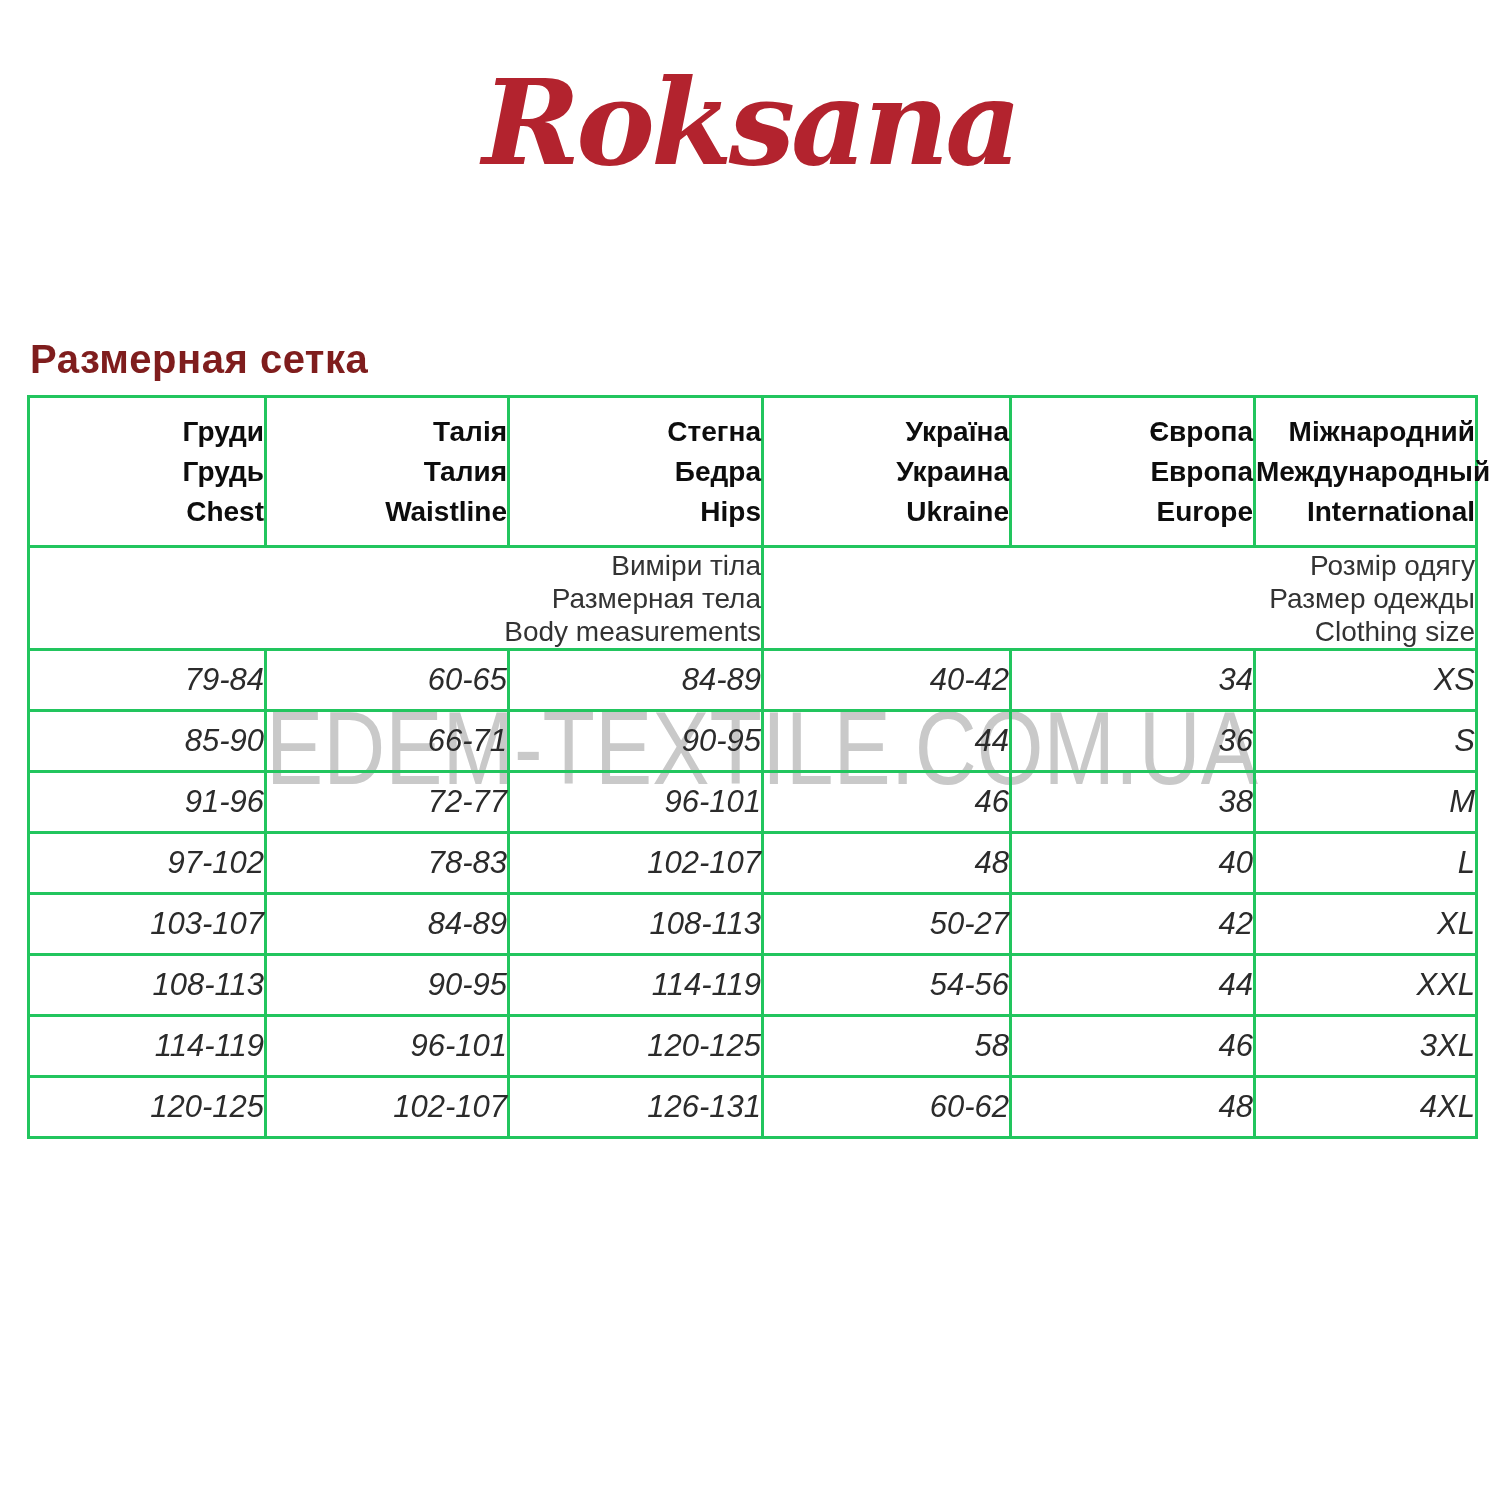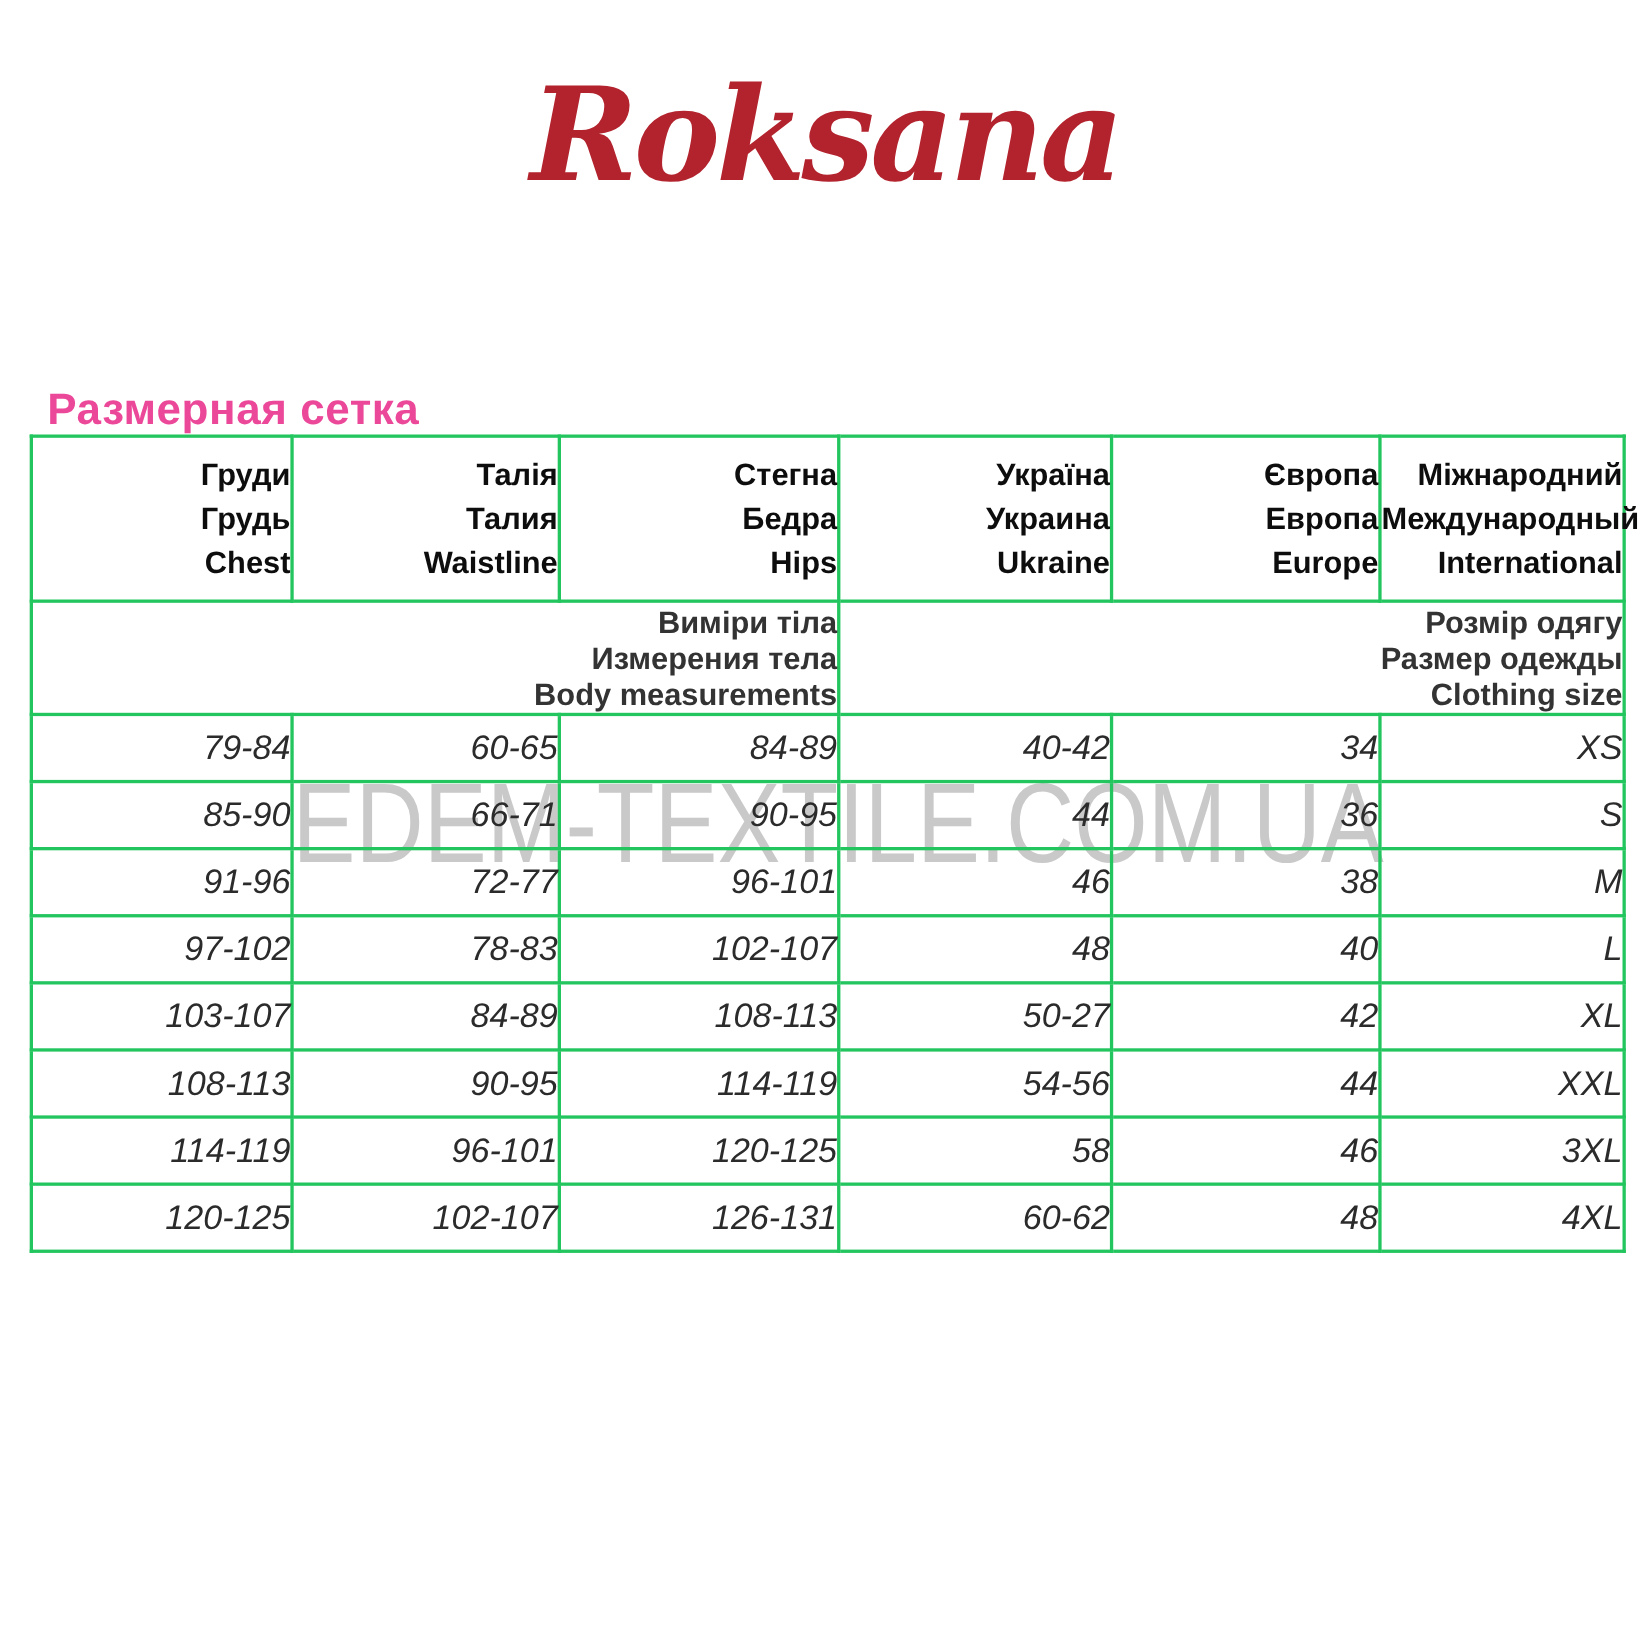--- a/index.html
+++ b/index.html
@@ -31,25 +31,25 @@
     line-height: 150px;
     color: #b3232e;
     letter-spacing: -4px;
     z-index: 2;
   }
   
   .title {
     position: absolute;
     top: 336px;
     left: 30px;
-    margin: 13px;
+    margin: 0;
     font-size: 40px;
     line-height: 46px;
     font-weight: 700;
-    color: #ec4899;
+    color: #7f1d1d;
     letter-spacing: 0.5px;
     z-index: 2;
   }
   
   .watermark-svg {
     position: absolute;
     top: 692px;
     left: 0;
     width: 1500px;
     height: 130px;
@@ -84,21 +84,21 @@
     font-weight: 700;
     font-size: 28px;
     line-height: 40px;
     color: #0d0d0d;
   }
   tr.head-row span { display: block; }
   tr.group-row { height: 103px; }
   tr.group-row td {
     font-size: 28px;
     line-height: 33px;
-    font-weight: 700;
+    font-weight: 400;
     color: #333333;
   }
   tr.group-row span { display: block; }
   tr.data-row { height: 61px; }
   tr.data-row td {
     font-size: 31px;
     font-weight: 400;
     color: #2b2b2b;
     font-style: italic;
   }
@@ -154,21 +154,21 @@
         </td>
         <td>
           <span>Міжнародний</span>
           <span>Международный</span>
           <span>International</span>
         </td>
       </tr>
       <tr class="group-row">
         <td colspan="3">
           <span>Виміри тіла</span>
-          <span>Измерения тела</span>
+          <span>Размерная тела</span>
           <span>Body measurements</span>
         </td>
         <td colspan="3">
           <span>Розмір одягу</span>
           <span>Размер одежды</span>
           <span>Clothing size</span>
         </td>
       </tr>
       <tr class="data-row">
         <td>79-84</td>

